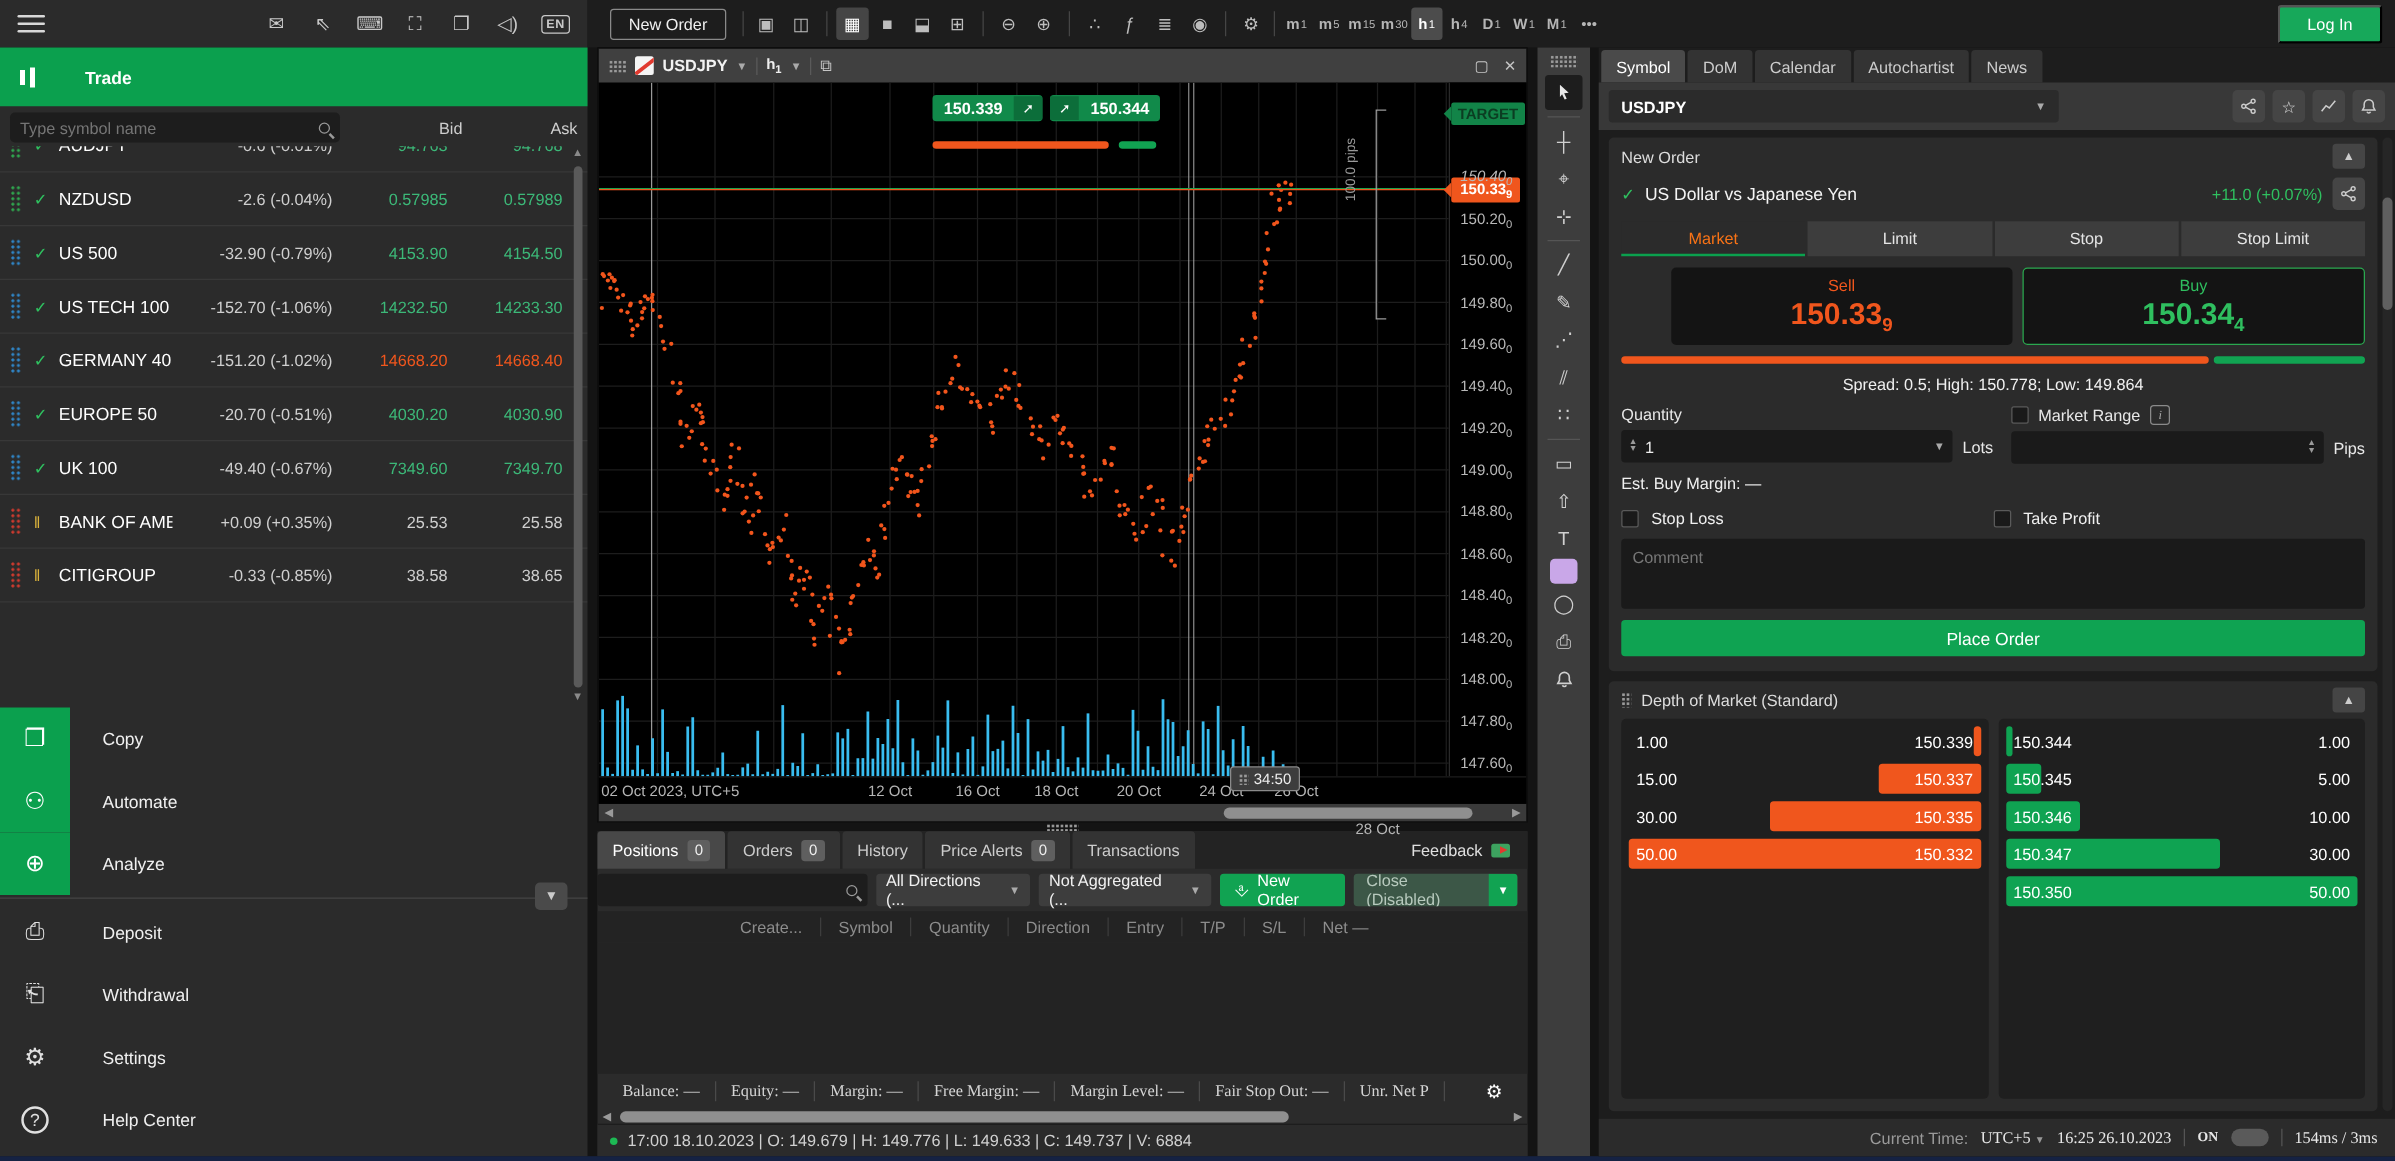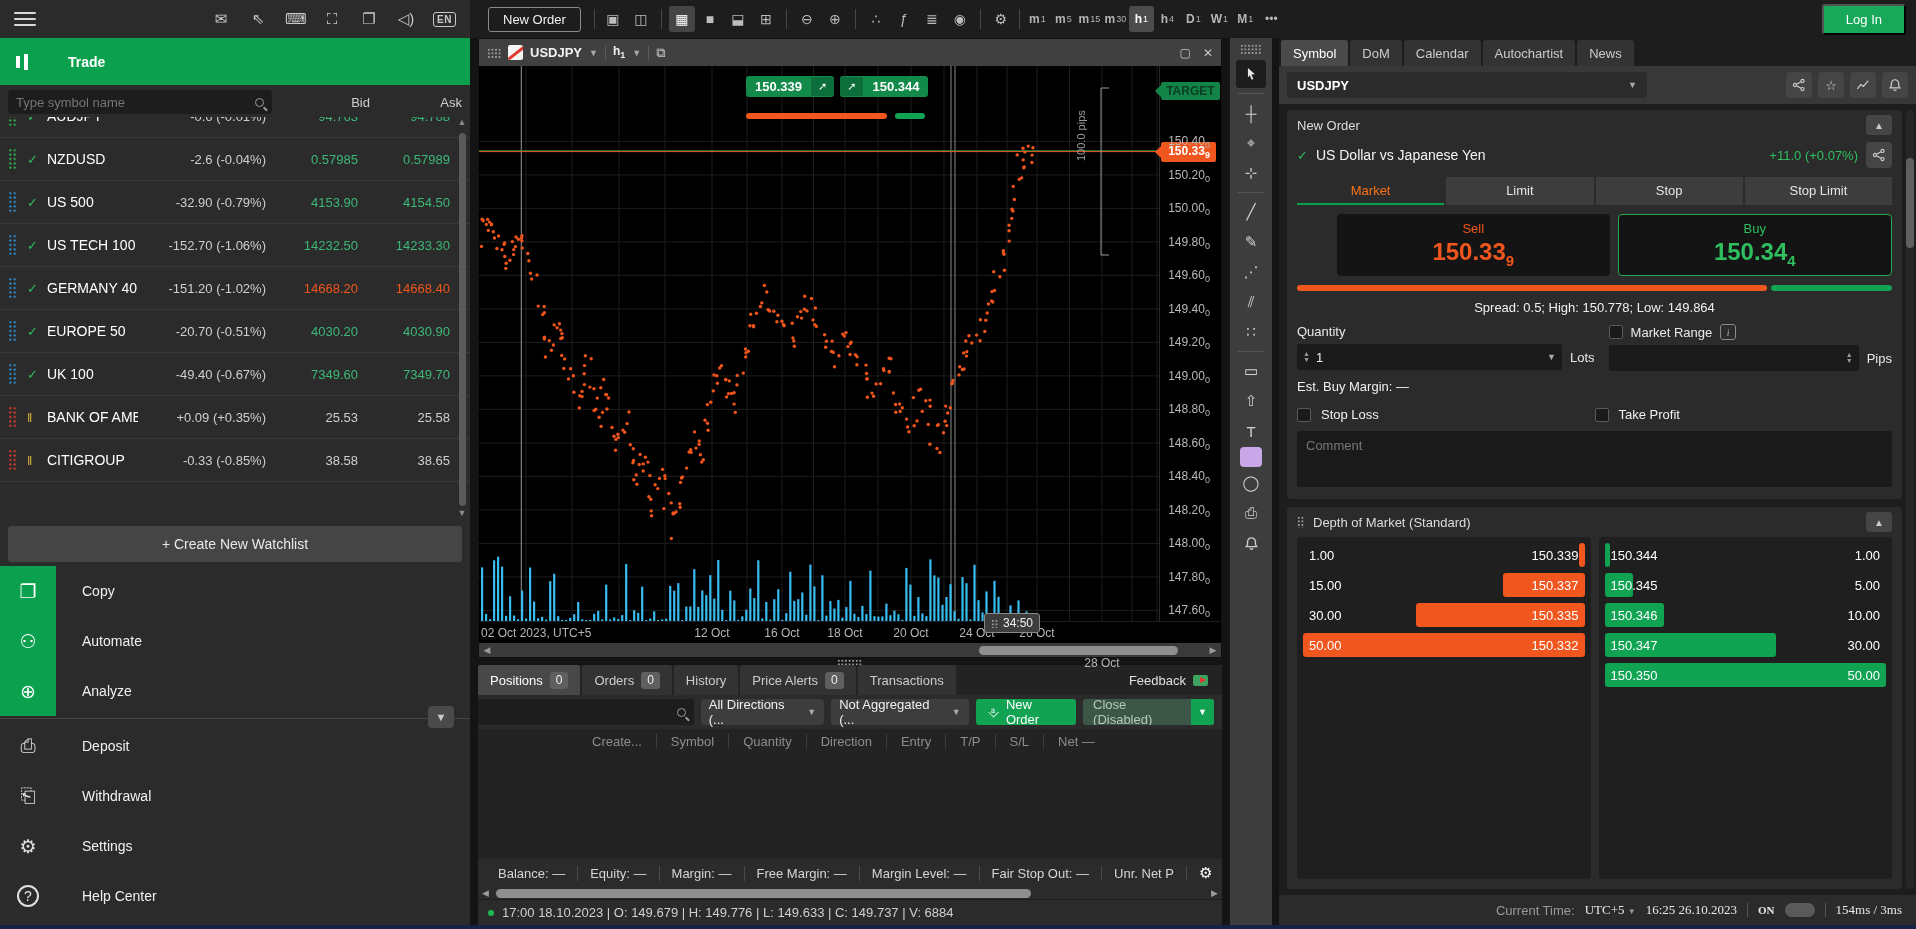--- a/index.html
+++ b/index.html
@@ -124,21 +124,21 @@
   .dd { height:26px; background:#3d3d3d; border-radius:3px; color:#f0f0f0; display:flex; align-items:center; padding:0 8px; gap:8px; font-size:13px; }
   .dd .ch-arrow { margin-left:auto; }
   .btn-new-order { height:26px; background:#11a352; border-radius:3px; color:#fff; display:flex; align-items:center; gap:7px; padding:0 12px; font-size:13px; }
   .btn-close-dis { height:26px; background:#3c5747; border-radius:3px; color:#b7c9bd; display:flex; align-items:center; font-size:13px; overflow:hidden; }
   .btn-close-dis .lbl { padding:0 10px; }
   .btn-close-dis .seg { background:#11a352; color:#fff; height:100%; display:flex; align-items:center; padding:0 7px; font-size:9px; }
   .bp-thead { height:25px; flex:0 0 25px; display:flex; align-items:center; background:#232323; color:#8d8d8d; padding-left:100px; font-size:13px; }
   .bp-thead span { padding:0 14px; border-right:1px solid #3d3d3d; }
   .bp-thead span:last-child { border-right:none; }
   .bp-body { flex:1; background:#232323; }
-  .bp-summary { height:28px; flex:0 0 28px; display:flex; align-items:center; color:#d5d5d5; font-size:13px; padding:0 8px; }
+  .bp-summary { height:28px; flex:0 0 28px; display:flex; align-items:center; color:#d5d5d5; font-size:13px; padding:0 8px;font-family:Liberation Serif, serif; }
   .bp-summary span { padding:0 12px; border-right:1px solid #4a4a4a; white-space:nowrap; }
   .bp-summary span:last-child { border-right:none; }
   .gear-right { margin-left:auto; color:#fff; font-size:15px; }
   .bp-scroll { height:12px; flex:0 0 12px; display:flex; align-items:center; padding:0 4px; }
   .bp-info { height:26px; flex:0 0 26px; background:#2b2b2b; border-top:1px solid #1d1d1d; display:flex; align-items:center; gap:8px; padding:0 10px; color:#d0d0d0; font-size:13px; }
   .green-dot { width:6px; height:6px; border-radius:50%; background:#1db954; }
 
   
   .right-toolbar { width:42px; flex:0 0 42px; margin-left:8px; background:#3d3d3d; display:flex; flex-direction:column; align-items:center; padding:6px 0; gap:2px; }
   .rt-ic { width:30px; height:28px; display:flex; align-items:center; justify-content:center; color:#d0d0d0; font-size:15px; border-radius:3px; }
@@ -397,21 +397,20 @@
               <span class="wl-bid pc-white">38.58</span>
               <span class="wl-ask pc-white">38.65</span>
             </div>
           </div>
         <div class="wl-scroll">
           <span class="arr">▲</span>
           <div class="wl-thumb"></div>
           <span class="arr">▼</span>
         </div>
       </div>
-      <div class="create-wl">+ Create New Watchlist</div>
       <div class="side-menu" id="side-menu">
           <div class="menu-item">
             <span class="menu-ic green">❐</span>
             <span class="menu-label">Copy</span>
           </div>
           <div class="menu-item">
             <span class="menu-ic green">⚇</span>
             <span class="menu-label">Automate</span>
           </div>
           <div class="menu-item">
@@ -960,21 +959,21 @@
                   <span class="txt">150.344</span>
               </div>
             </div>
             <div class="underline-sell"></div>
             <div class="underline-buy"></div>
             <div class="pips-label">100.0 pips</div>
           </div>
           <div class="y-axis" id="y-axis">
             <div class="target-badge" style="top:16px">TARGET</div>
             <div class="price-badge" id="cur-price-badge" style="top: 75.5925px;"><span>150.33</span><sub style="font-size:9px">9</sub></div>
-          <div class="y-lab" style="top: 68.375px;"><span>150.40</span><sub>0</sub></div>
+          <div class="y-lab" style="top: 68.375px; font-style: italic;"><span>150.40</span><sub>0</sub></div>
               <div class="y-lab" style="top: 101.875px;"><span>150.20</span><sub>0</sub></div>
               <div class="y-lab" style="top: 135.375px;"><span>150.00</span><sub>0</sub></div>
               <div class="y-lab" style="top: 168.875px;"><span>149.80</span><sub>0</sub></div>
               <div class="y-lab" style="top: 202.375px;"><span>149.60</span><sub>0</sub></div>
               <div class="y-lab" style="top: 235.875px;"><span>149.40</span><sub>0</sub></div>
               <div class="y-lab" style="top: 269.375px;"><span>149.20</span><sub>0</sub></div>
               <div class="y-lab" style="top: 302.875px;"><span>149.00</span><sub>0</sub></div>
               <div class="y-lab" style="top: 336.375px;"><span>148.80</span><sub>0</sub></div>
               <div class="y-lab" style="top: 369.875px;"><span>148.60</span><sub>0</sub></div>
               <div class="y-lab" style="top: 403.375px;"><span>148.40</span><sub>0</sub></div>
@@ -1242,20 +1241,21 @@
               <div class="sltp">
                 <span class="checkbox"></span>
                 <span>Stop Loss</span>
               </div>
               <div class="sltp">
                 <span class="checkbox"></span>
                 <span>Take Profit</span>
               </div>
             </div>
             <textarea class="comment-box" placeholder="Comment" style=""></textarea>
+            <button class="place-order">Place Order</button>
           </div>
         </div>
 
         <div class="card dom-card">
           <div class="card-head">
             <div class="drag-dots" style="width:8px;height:12px"></div>
             <span>Depth of Market (Standard)</span>
             <div class="collapse-btn">▲</div>
           </div>
           <div class="dom-cols">

